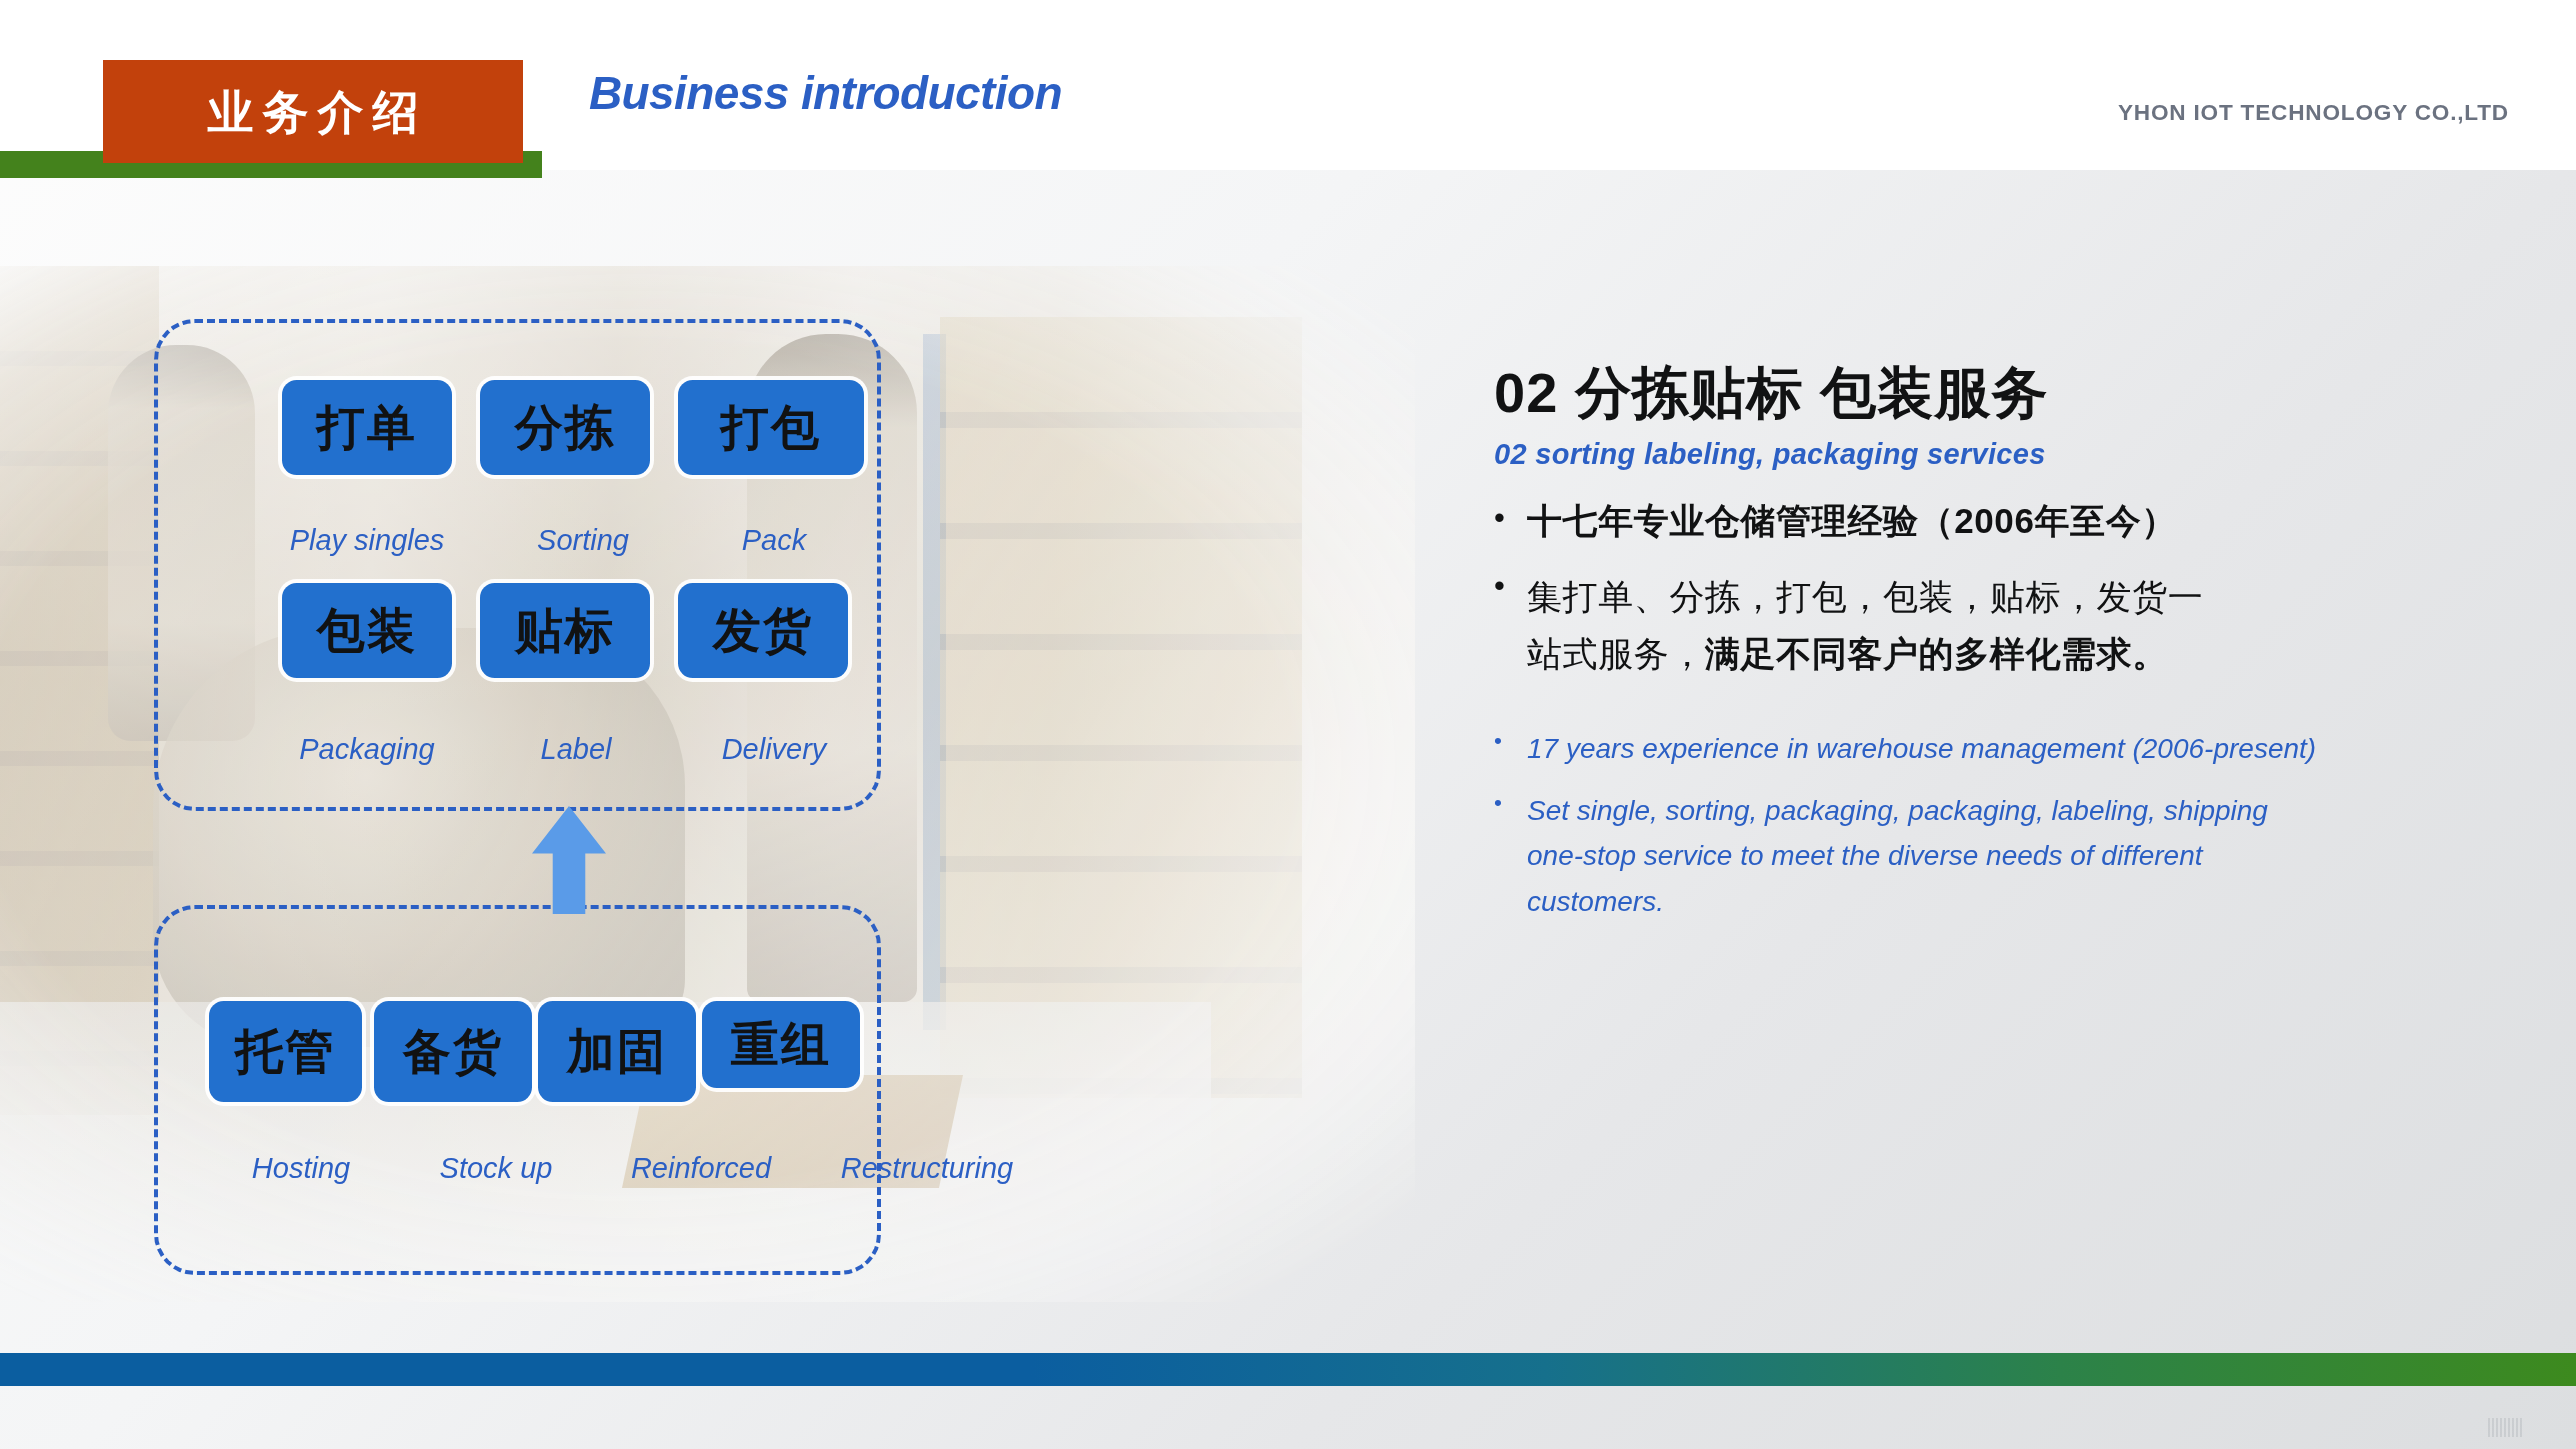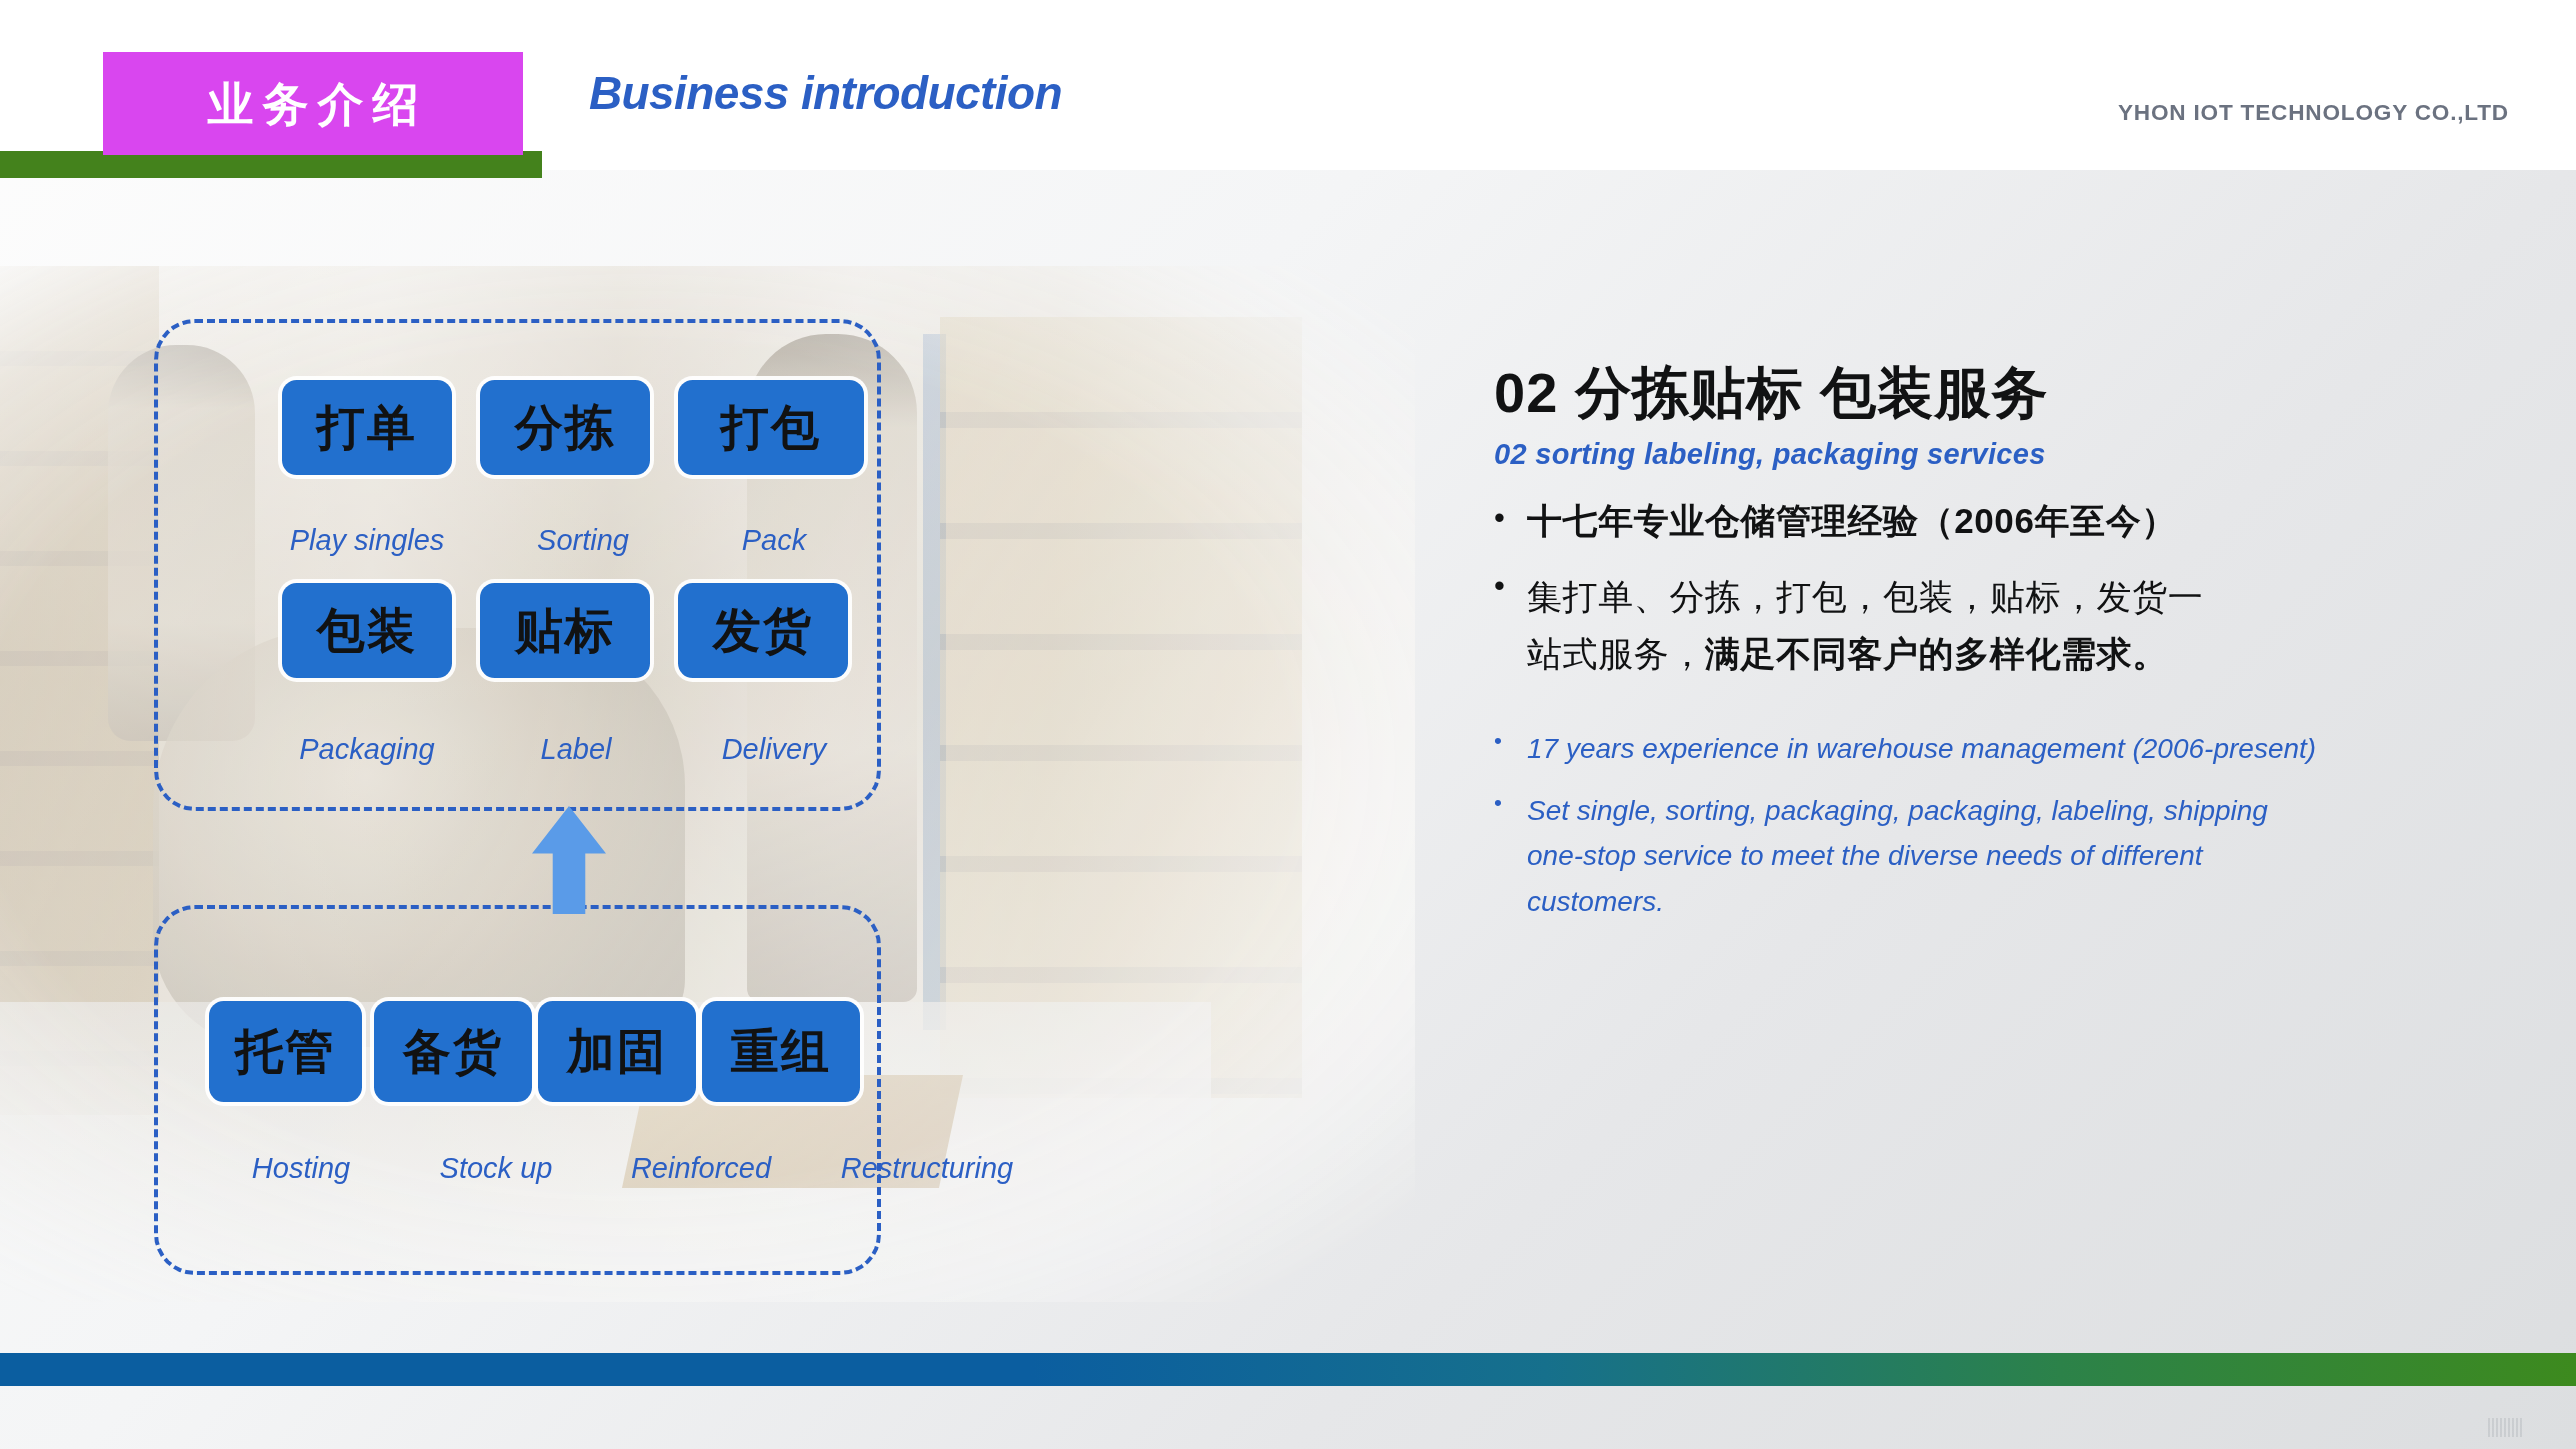--- a/index.html
+++ b/index.html
@@ -6,22 +6,22 @@
   body{font-family:"Liberation Sans","DejaVu Sans",sans-serif;}
 
   .slide{
     position:relative;width:2576px;height:1449px;overflow:hidden;
     background:linear-gradient(135deg,#fdfdfd 0%,#f4f5f6 38%,#e6e7e9 68%,#dcdee0 100%);
   }
 
   
   .header{position:absolute;left:0;top:0;width:100%;height:170px;background:#ffffff;}
   .hdr-badge{
-    position:absolute;left:103px;top:52px;width:420px;height:103px;
-    background:#d946ef;display:flex;align-items:center;justify-content:center;
+    position:absolute;left:103px;top:60px;width:420px;height:103px;
+    background:#c2410c;display:flex;align-items:center;justify-content:center;
   }
   .hdr-badge-text{
     color:#ffffff;font-size:46px;font-weight:bold;letter-spacing:9px;
     text-indent:9px;line-height:1;
   }
   .hdr-green{position:absolute;left:0px;top:151px;width:542px;height:27px;background:#44821C;}
   .hdr-en{
     position:absolute;left:589px;top:66px;
     color:#2B5FC4;font-size:46px;font-style:italic;font-weight:bold;
     letter-spacing:-0.6px;white-space:nowrap;
@@ -214,21 +214,21 @@
   <div class="tile" style="left:374px;top:1001px;width:158px;height:101px;">
     <span>备货</span>
   </div>
   <div class="cap" style="left:496px;top:1152px;">Stock up</div>
 
   <div class="tile" style="left:538px;top:1001px;width:158px;height:101px;">
     <span>加固</span>
   </div>
   <div class="cap" style="left:701px;top:1152px;">Reinforced</div>
 
-  <div class="tile" style="left:702px;top:1001px;width:158px;height:101px;">
+  <div class="tile" style="left:702px;top:1001px;width:158px;height:87px;">
     <span>重组</span>
   </div>
   <div class="cap" style="left:927px;top:1152px;">Restructuring</div>
 
   <div class="right">
     <div class="r-title">02 分拣贴标 包装服务</div>
     <div class="r-sub">02 sorting labeling, packaging services</div>
 
     <div class="bl">
       <div class="bl-dot">•</div>

